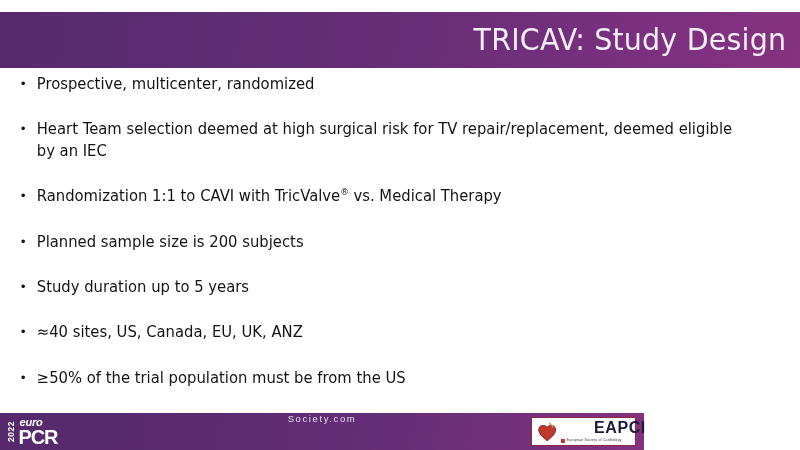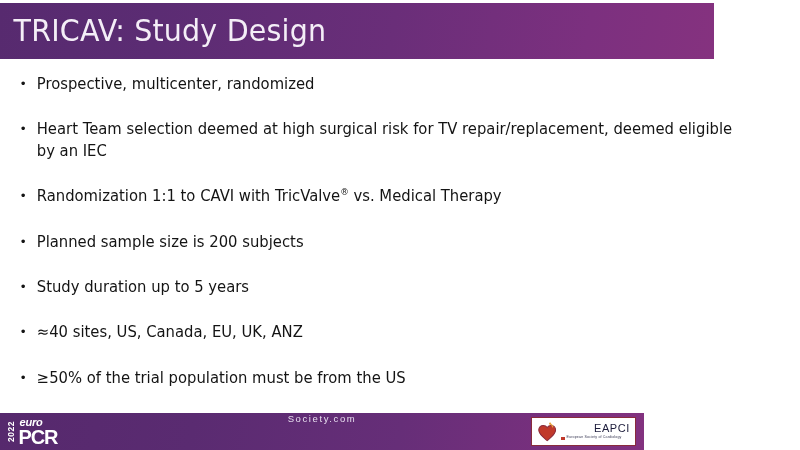--- a/index.html
+++ b/index.html
@@ -18,27 +18,27 @@
     width: 800px;
     height: 450px;
     background: #ffffff;
     box-sizing: border-box;
   }
 
   
   .title-bar {
     position: absolute;
     left: 0;
-    top: 3px;
-    width: 714px;
+    top: 12px;
+    width: 800px;
     height: 56px;
     background: linear-gradient(100deg, #572a6f 0%, #5b2c73 22%, #6a2e79 55%, #7c307f 82%, #85327f 100%);
     display: flex;
     align-items: center;
-    justify-content: flex-start;
+    justify-content: flex-end;
   }
   .title-text {
     color: #f4eef7;
     font-size: 31px;
     font-weight: 400;
     letter-spacing: 0.2px;
     font-family: "DejaVu Sans", sans-serif;
     transform: scaleX(0.92);
     transform-origin: center;
     white-space: nowrap;
@@ -182,22 +182,22 @@
     justify-content: center;
   }
   .eapci-texts {
     display: flex;
     flex-direction: column;
     justify-content: center;
     margin-left: 3px;
     line-height: 1;
   }
   .eapci-name {
-    font-size: 11px;
-    font-weight: 400;
+    font-size: 16px;
+    font-weight: 700;
     color: #1b1b3a;
     letter-spacing: 0.6px;
     padding-left: 33px;
   }
   .eapci-sub {
     font-size: 3.6px;
     color: #3a3a55;
     letter-spacing: 0.15px;
     margin-top: 2.5px;
     white-space: nowrap;

